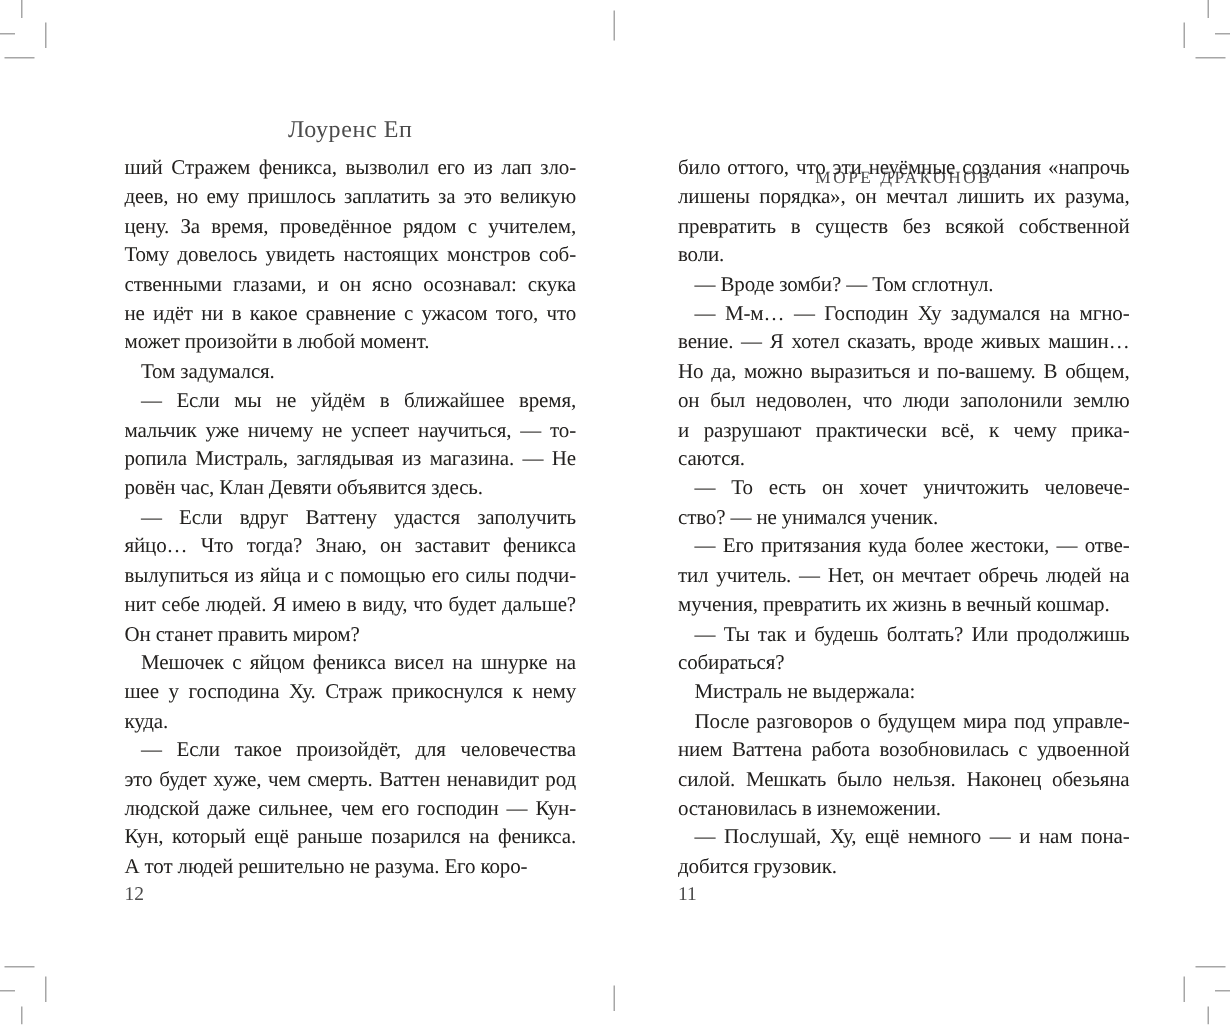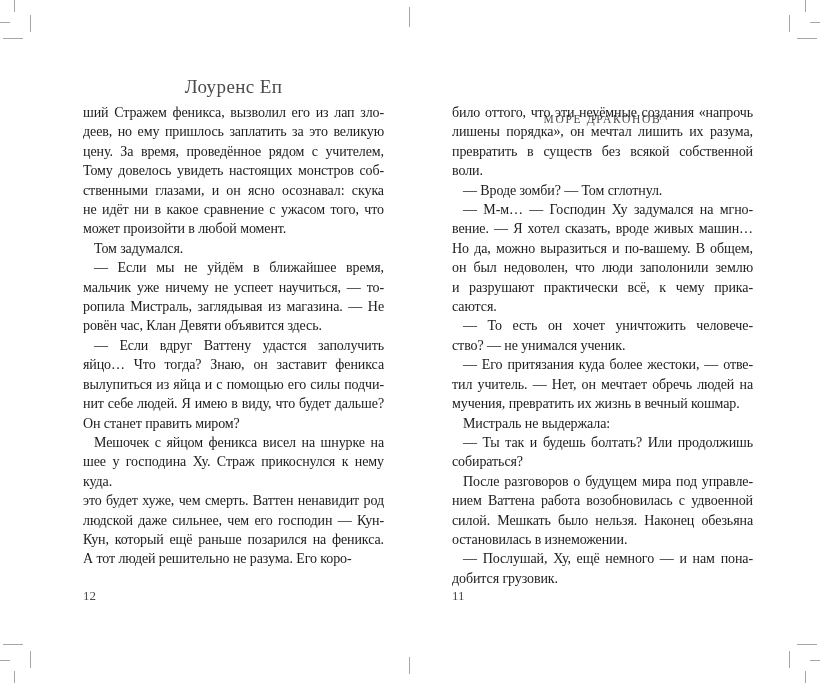--- a/index.html
+++ b/index.html
@@ -13,21 +13,21 @@
   }
   .cm { position: absolute; background: var(--crop, #a6a6a6); }
 
   .page { position: absolute; top: 0; width: 301px; height: 683px; }
   .page-left  { left: 83px; }
   .page-right { left: 452px; }
 
   .running-header {
     position: absolute; top: 80px; left: 0; width: 100%;
     text-align: center;
-    font-size: 19px; line-height: 14px;
+    font-size: 16px; line-height: 14px;
     color: var(--header-ink, #4b4b4b);
     letter-spacing: 0.4px;
   }
   .page-right .running-header {
     font-size: 11.5px;
     letter-spacing: 1.7px;
     margin-top: 32px;
   }
 
   .page-body {
@@ -103,20 +103,21 @@
           <div class="line">вылупиться из яйца и с помощью его силы подчи-</div>
           <div class="line">нит себе людей. Я имею в виду, что будет дальше?</div>
           <div class="line para-last">Он станет править миром?</div>
         </div>
         <div class="para">
           <div class="line para-first indented">Мешочек с яйцом феникса висел на шнурке на</div>
           <div class="line">шее у господина Ху. Страж прикоснулся к нему</div>
           <div class="line para-last">куда.</div>
         </div>
         <div class="para">
+          <div class="line para-first indented">— Если такое произойдёт, для человечества</div>
           <div class="line">это будет хуже, чем смерть. Ваттен ненавидит род</div>
           <div class="line">людской даже сильнее, чем его господин — Кун-</div>
           <div class="line">Кун, который ещё раньше позарился на феникса.</div>
           <div class="line para-last">А тот людей решительно не разума. Его коро-</div>
         </div>
       </div>
     <div class="page-number">12</div>
   </div>
 
   <div class="page page-right">
@@ -142,25 +143,25 @@
         <div class="para">
           <div class="line para-first indented">— То есть он хочет уничтожить человече-</div>
           <div class="line para-last">ство? — не унимался ученик.</div>
         </div>
         <div class="para">
           <div class="line para-first indented">— Его притязания куда более жестоки, — отве-</div>
           <div class="line">тил учитель. — Нет, он мечтает обречь людей на</div>
           <div class="line para-last">мучения, превратить их жизнь в вечный кошмар.</div>
         </div>
         <div class="para">
-          <div class="line para-first para-last indented">Мистраль не выдержала:</div>
+          <div class="line para-first indented">— Ты так и будешь болтать? Или продолжишь</div>
+          <div class="line para-last">собираться?</div>
         </div>
         <div class="para">
-          <div class="line para-first indented">— Ты так и будешь болтать? Или продолжишь</div>
-          <div class="line para-last">собираться?</div>
+          <div class="line para-first para-last indented">Мистраль не выдержала:</div>
         </div>
         <div class="para">
           <div class="line para-first indented">После разговоров о будущем мира под управле-</div>
           <div class="line">нием Ваттена работа возобновилась с удвоенной</div>
           <div class="line">силой. Мешкать было нельзя. Наконец обезьяна</div>
           <div class="line para-last">остановилась в изнеможении.</div>
         </div>
         <div class="para">
           <div class="line para-first indented">— Послушай, Ху, ещё немного — и нам пона-</div>
           <div class="line para-last">добится грузовик.</div>

